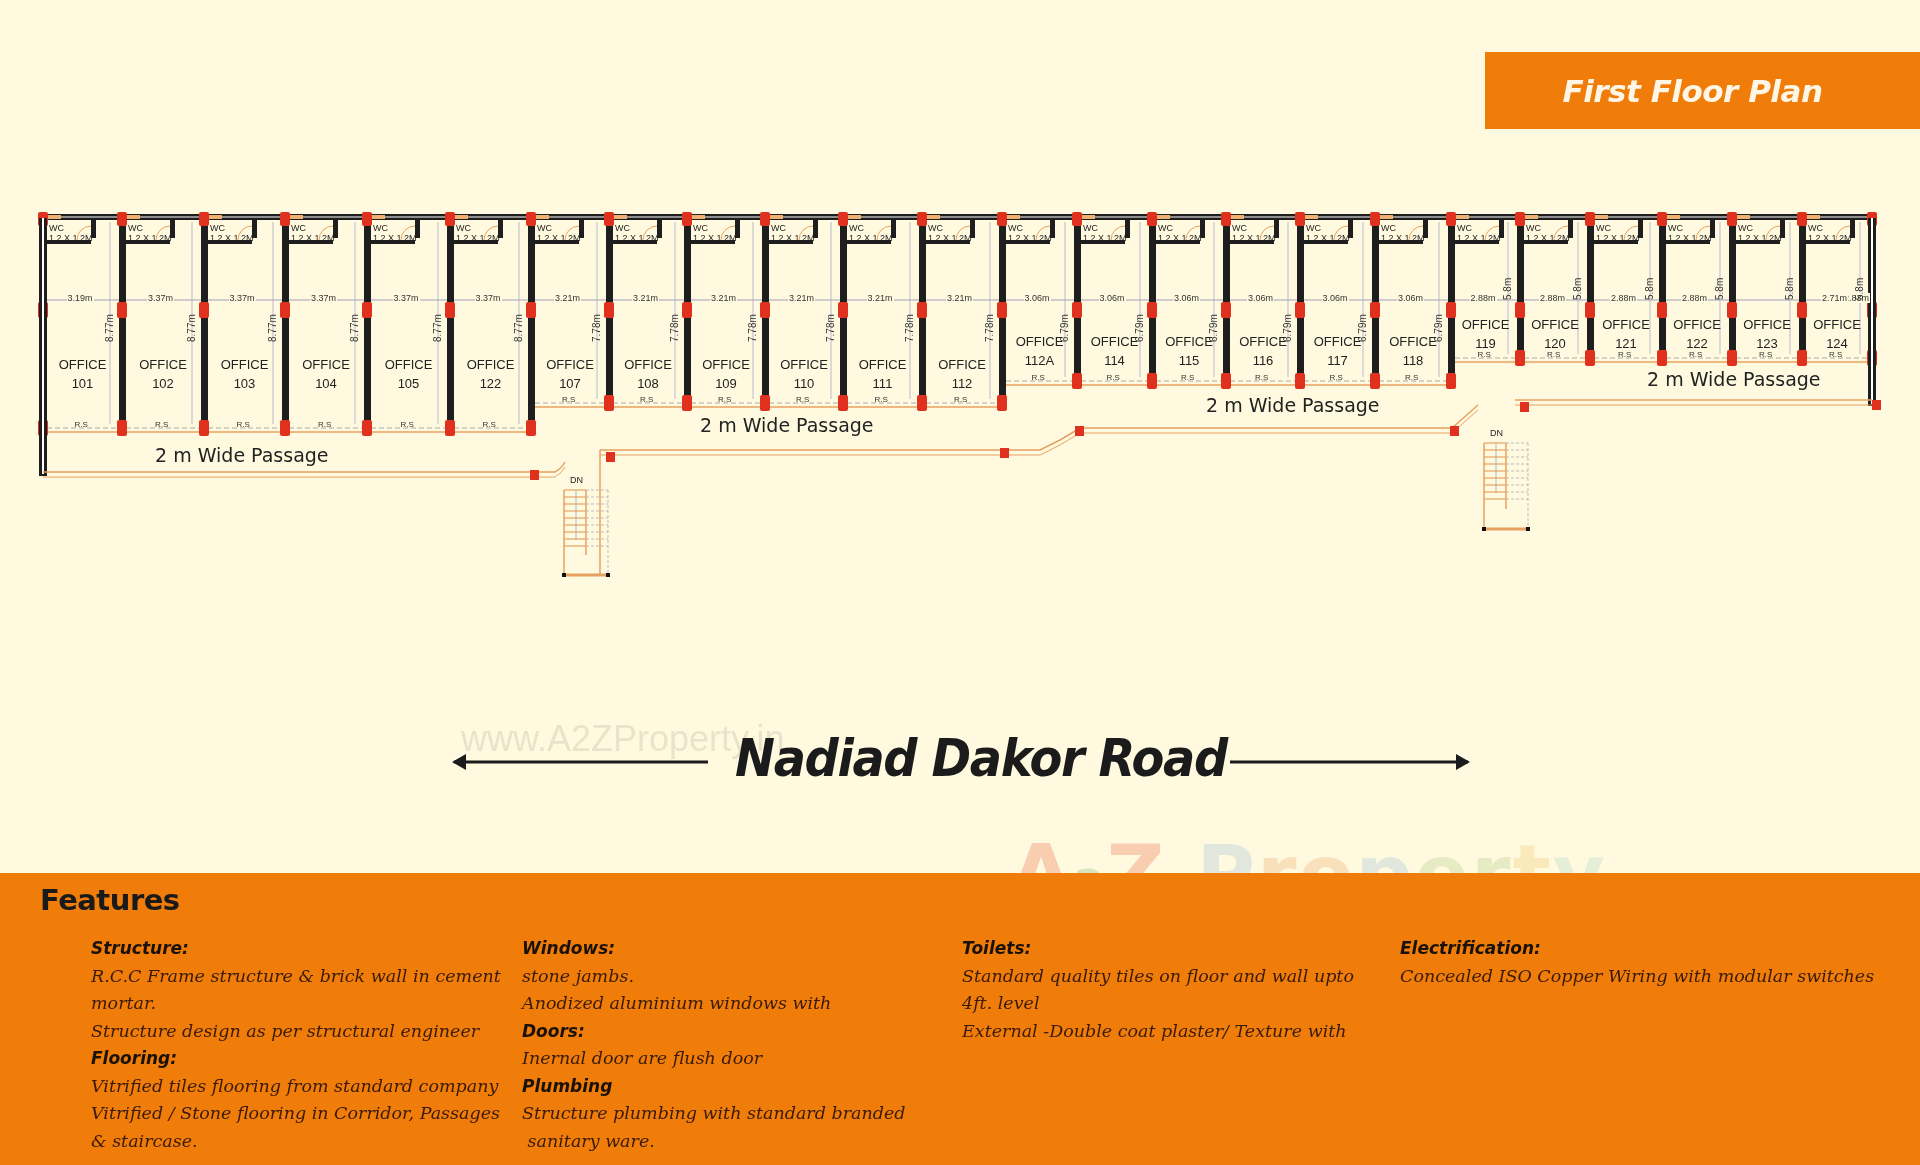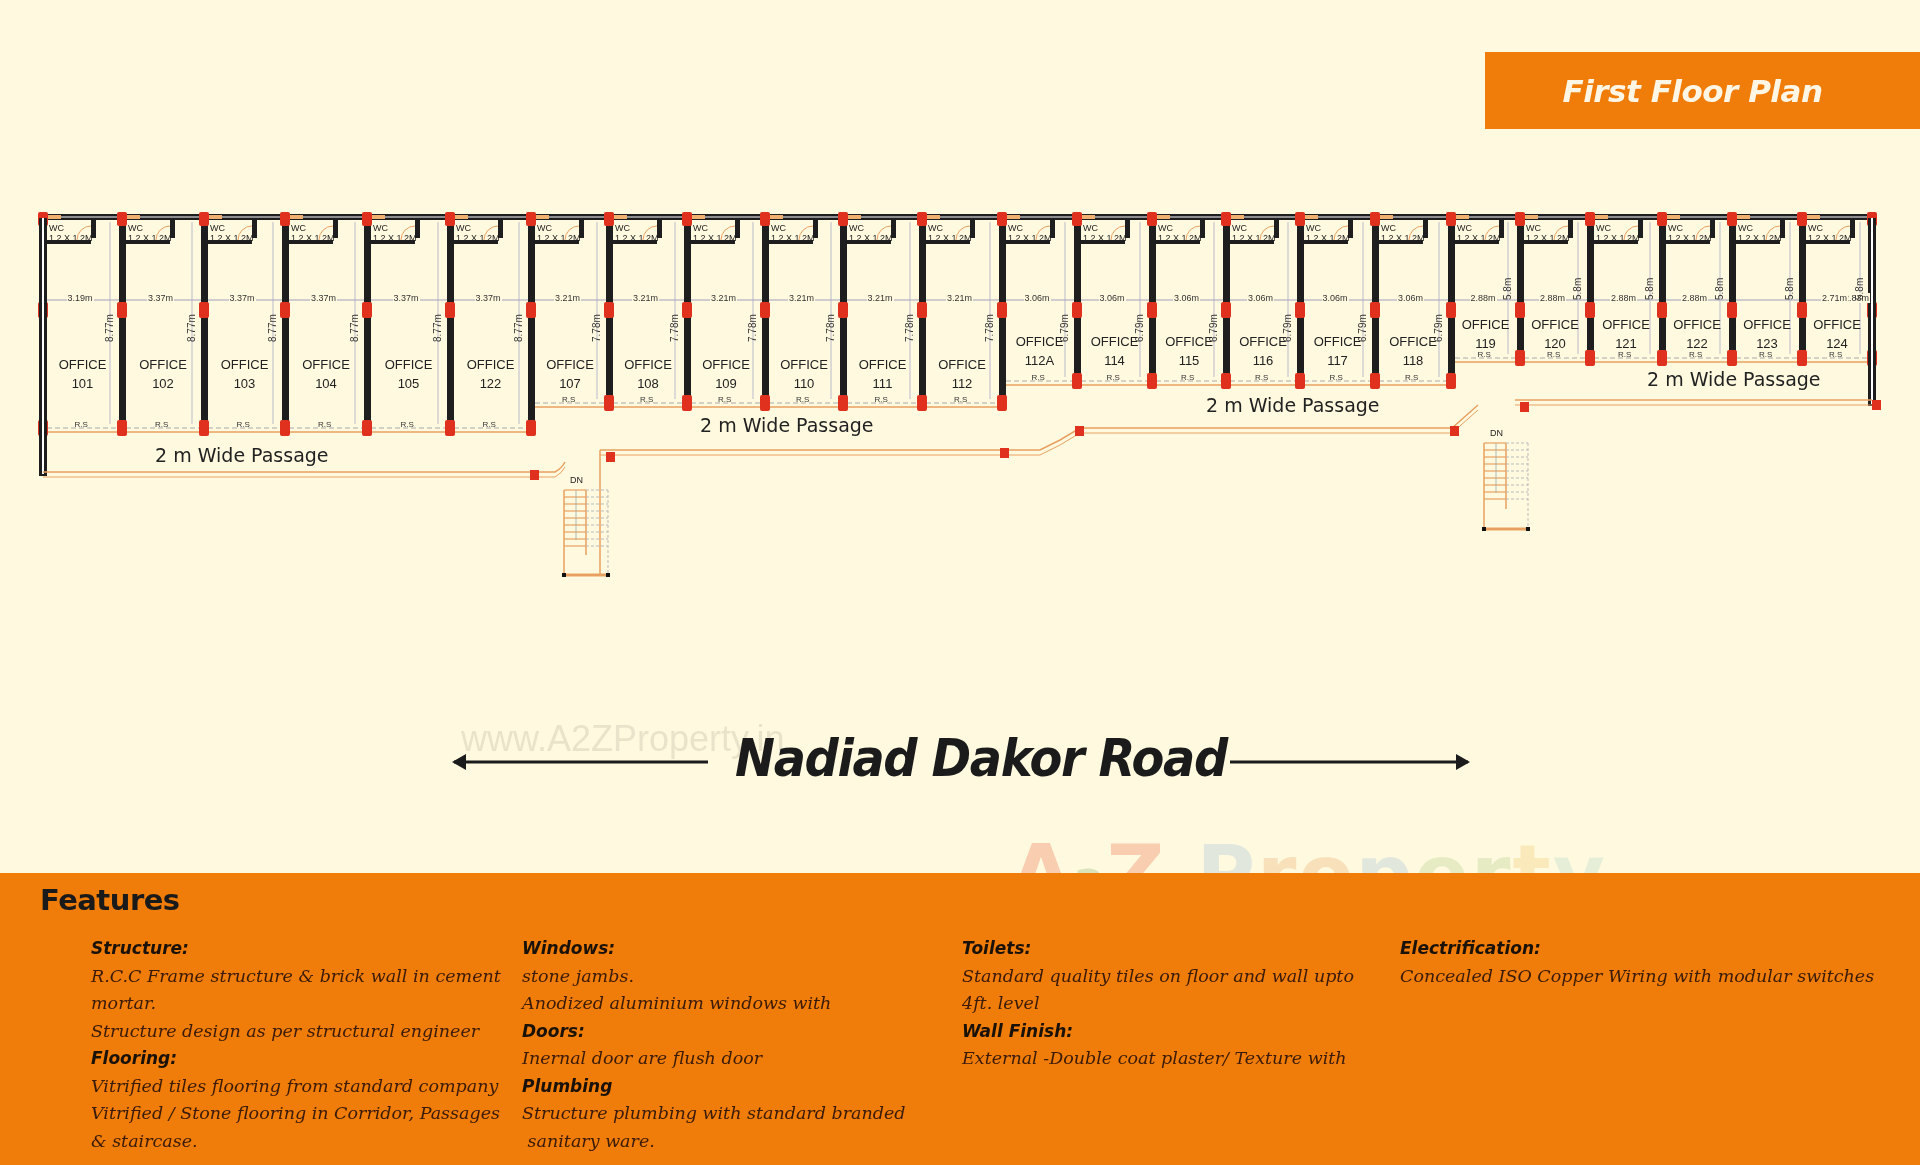--- a/index.html
+++ b/index.html
@@ -661,20 +661,19 @@
     <div class="h">Doors:</div>
     <div>Inernal door are flush door</div>
     <div class="h">Plumbing</div>
     <div>Structure plumbing with standard branded</div>
     <div style="white-space:pre"> sanitary ware.</div>
   </div>
   <div class="fcol" style="left:962px">
     <div class="h">Toilets:</div>
     <div>Standard quality tiles on floor and wall upto</div>
     <div>4ft. level</div>
-    <div class="h">Wall Finish:</div>
     <div>External -Double coat plaster/ Texture with</div>
   </div>
   <div class="fcol" style="left:1400px">
     <div class="h">Electrification:</div>
     <div>Concealed ISO Copper Wiring with modular switches</div>
   </div>
 </div>
 
 </body></html>

